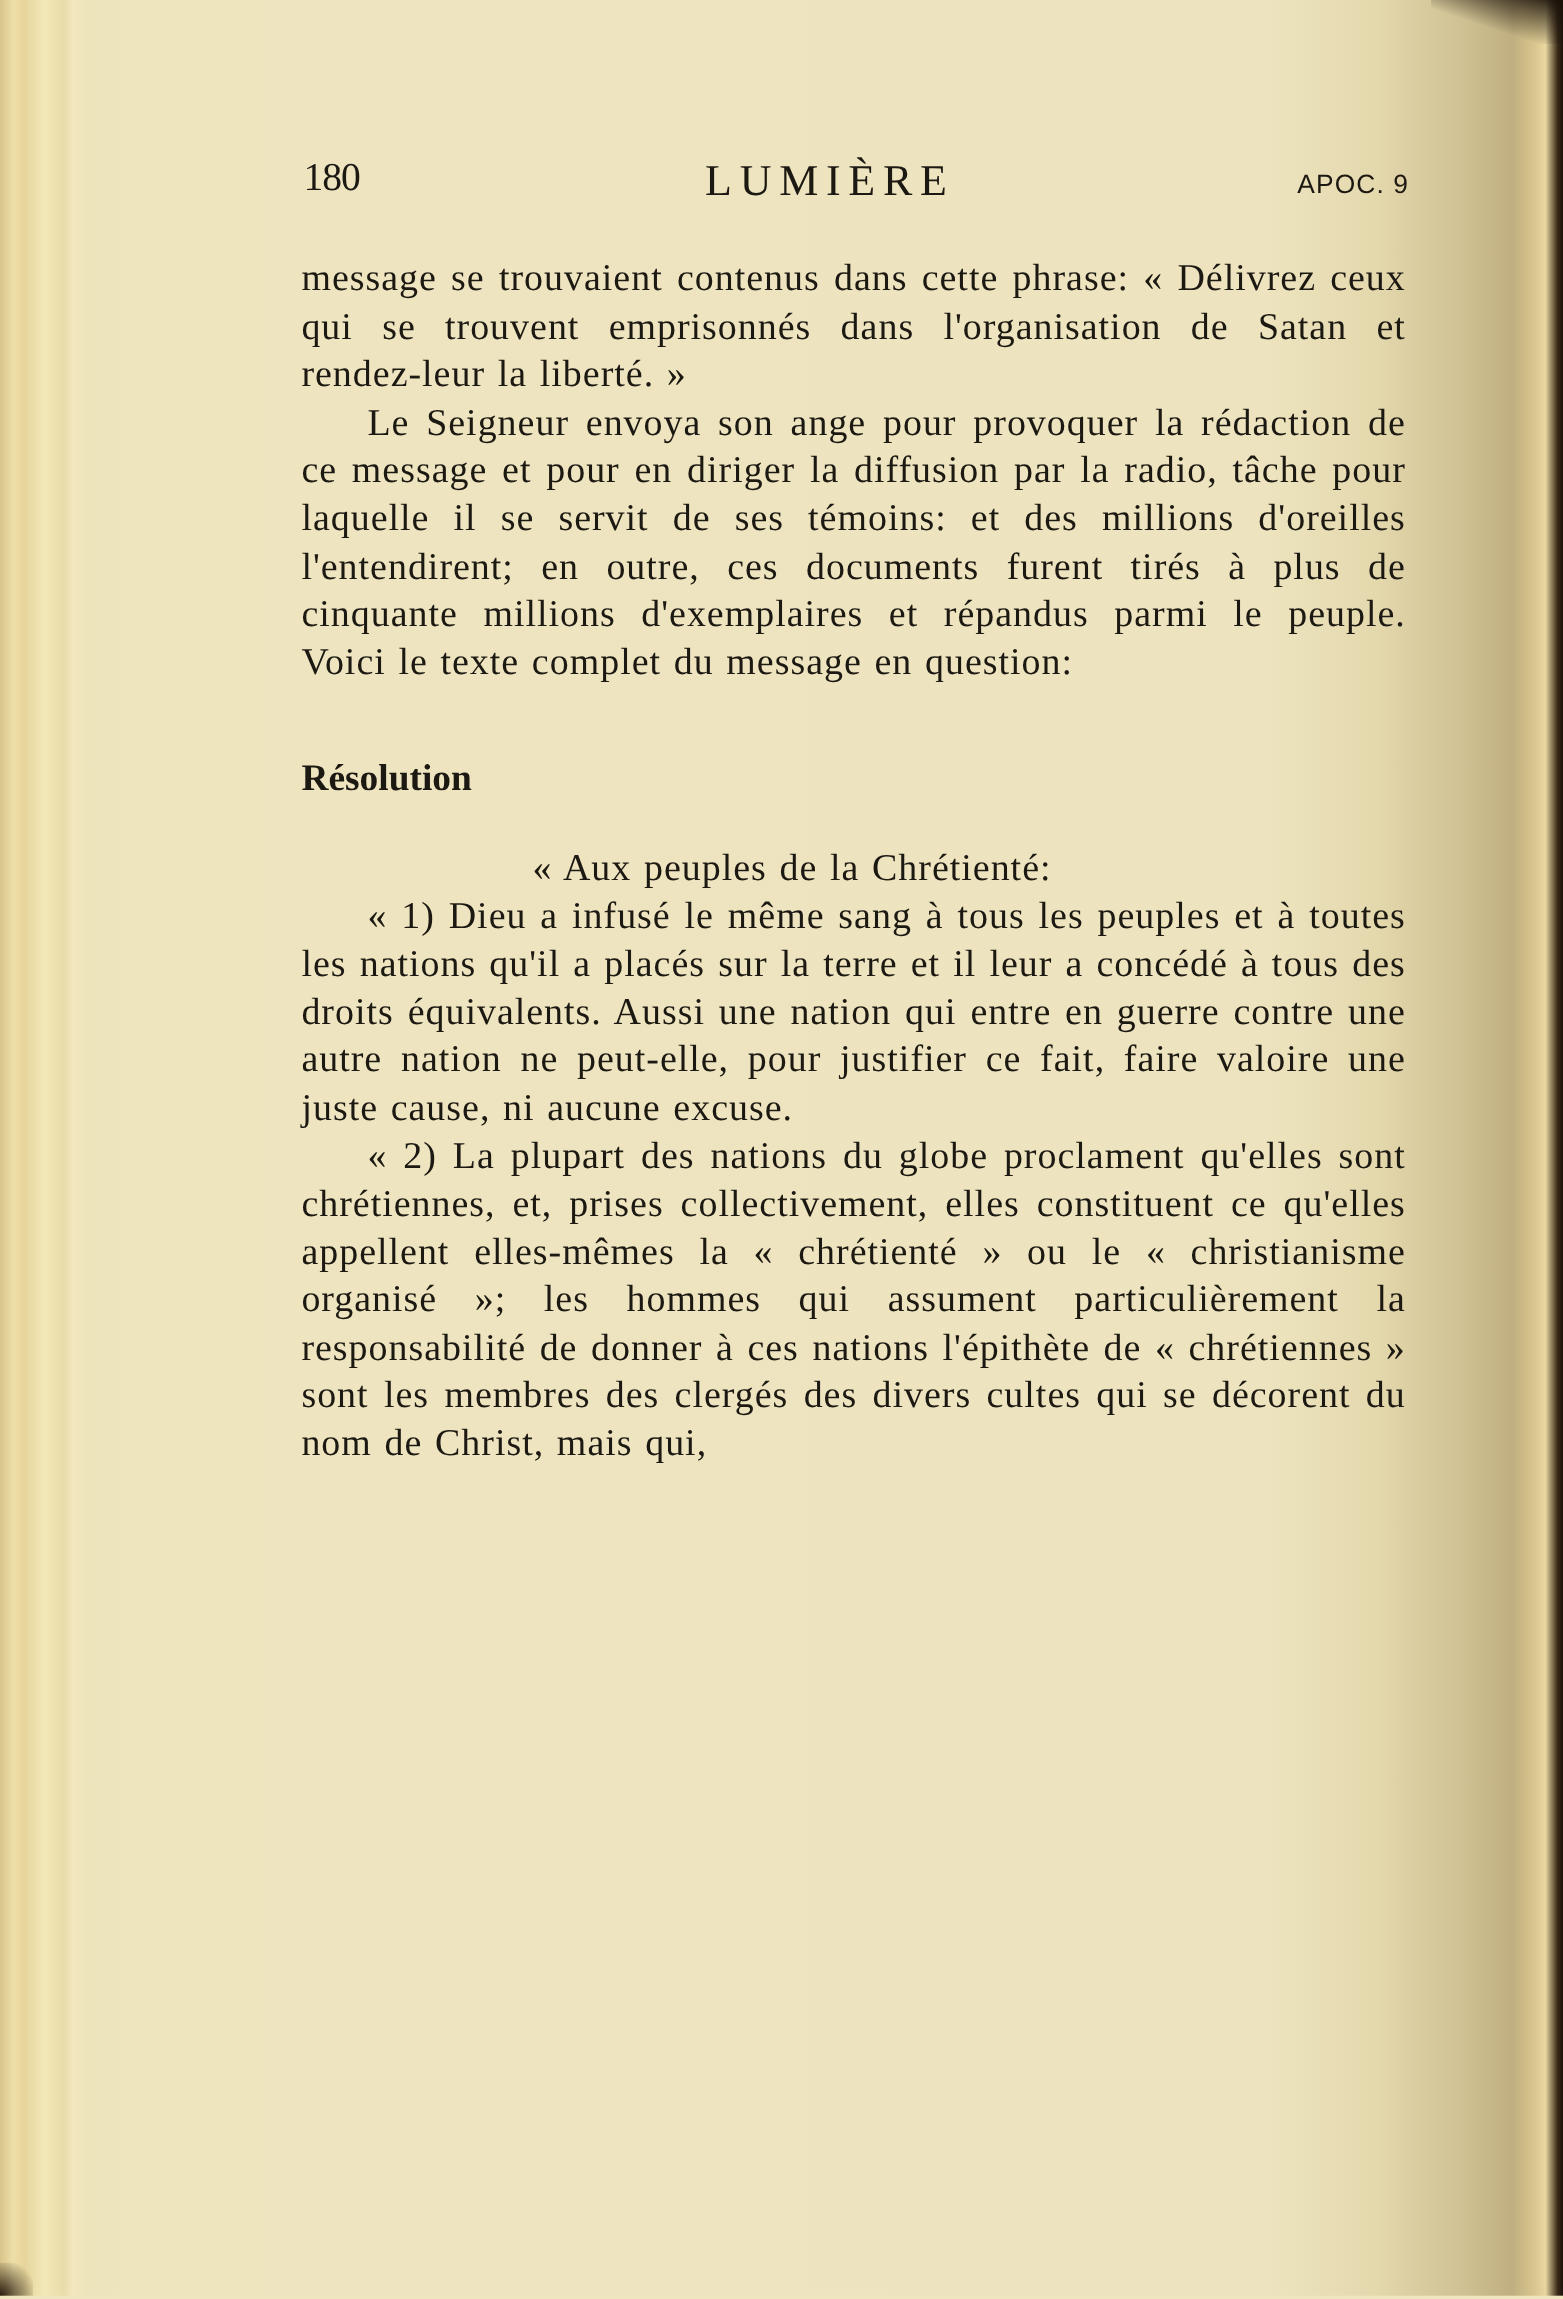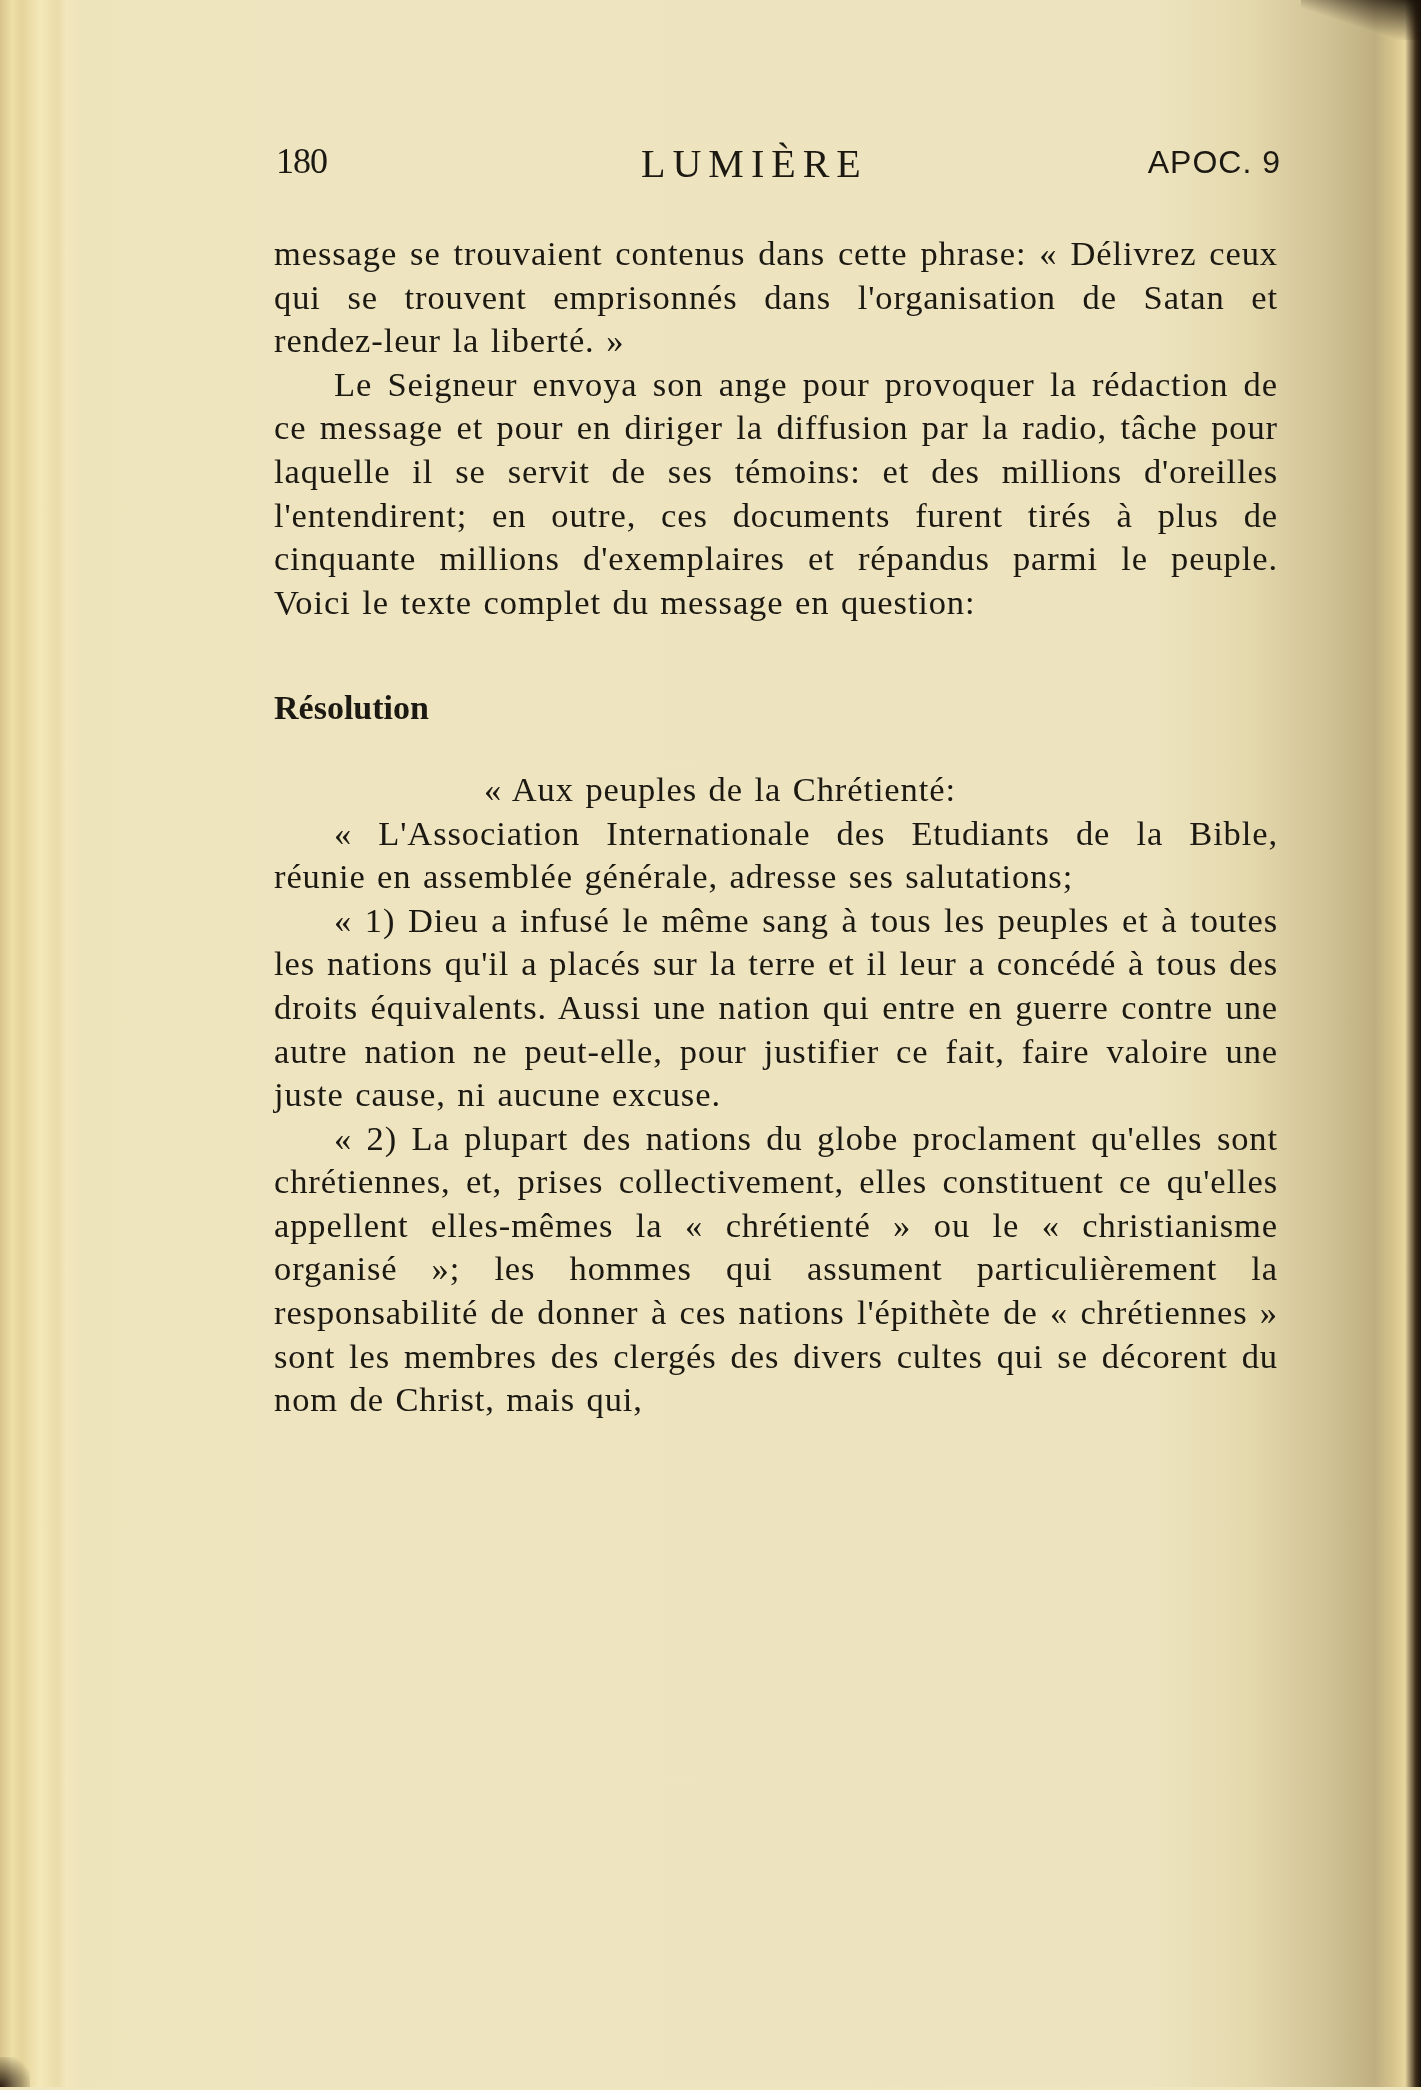--- a/index.html
+++ b/index.html
@@ -53,23 +53,23 @@
     .running-title {
       position: absolute;
       left: 365px; top: 0;
       font-family: "Liberation Serif", serif;
       font-size: 40px;
       letter-spacing: 7px;
       text-align: right;
     }
     .chapter-ref {
       position: absolute;
-      right: 0; top: 4px;
+      right: 0; top: 14px;
       font-family: "Liberation Sans", sans-serif;
-      font-size: 32px;
+      font-size: 24px;
       letter-spacing: 1px;
     }
     .body-text {
       position: absolute;
       left: 274px; top: 232px;
       width: 1004px;
       font-family: "Liberation Serif", serif;
       font-size: 34.5px;
       line-height: 43.6px;
       text-align: justify;
@@ -111,17 +111,16 @@
     <span class="chapter-ref">APOC. 9</span>
   </div>
 
   <div class="body-text">
     <p>message se trouvaient contenus dans cette phrase: « Délivrez ceux qui se trouvent emprisonnés dans l'organisation de Satan et rendez-leur la liberté. »</p>
     <p class="indent">Le Seigneur envoya son ange pour provoquer la rédaction de ce message et pour en diriger la diffusion par la radio, tâche pour laquelle il se servit de ses témoins: et des millions d'oreilles l'entendirent; en outre, ces documents furent tirés à plus de cinquante millions d'exemplaires et répandus parmi le peuple. Voici le texte complet du message en question:</p>
 
     <p class="section-heading">Résolution</p>
 
     <p class="greeting">« Aux peuples de la Chrétienté:</p>
-    <p class="indent">« L'Association Internationale des Etudiants de la Bible, réunie en assemblée générale, adresse ses salutations;</p>
     <p class="indent">« 1) Dieu a infusé le même sang à tous les peuples et à toutes les nations qu'il a placés sur la terre et il leur a concédé à tous des droits équivalents. Aussi une nation qui entre en guerre contre une autre nation ne peut-elle, pour justifier ce fait, faire valoire une juste cause, ni aucune excuse.</p>
     <p class="indent">« 2) La plupart des nations du globe proclament qu'elles sont chrétiennes, et, prises collectivement, elles constituent ce qu'elles appellent elles-mêmes la « chrétienté » ou le « christianisme organisé »; les hommes qui assument particulièrement la responsabilité de donner à ces nations l'épithète de « chrétiennes » sont les membres des clergés des divers cultes qui se décorent du nom de Christ, mais qui,</p>
   </div>
 </div>
 
 </body></html>

